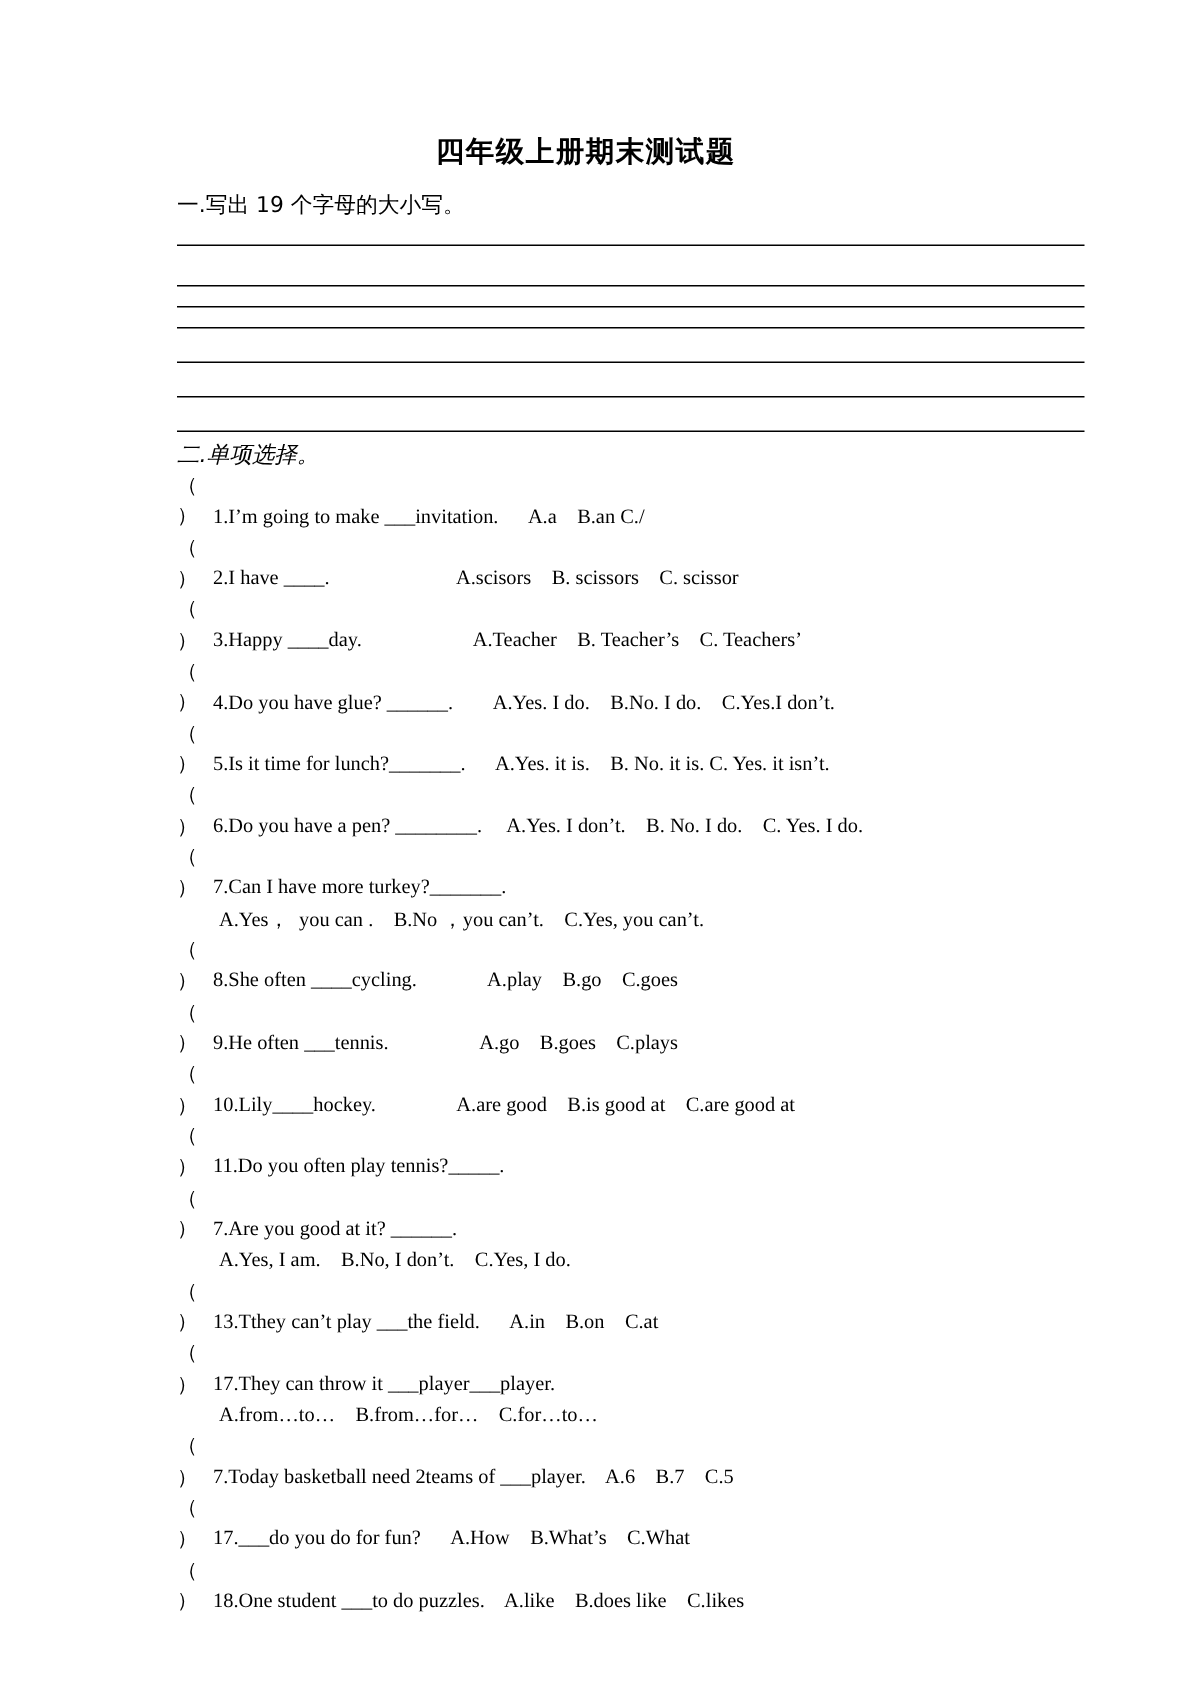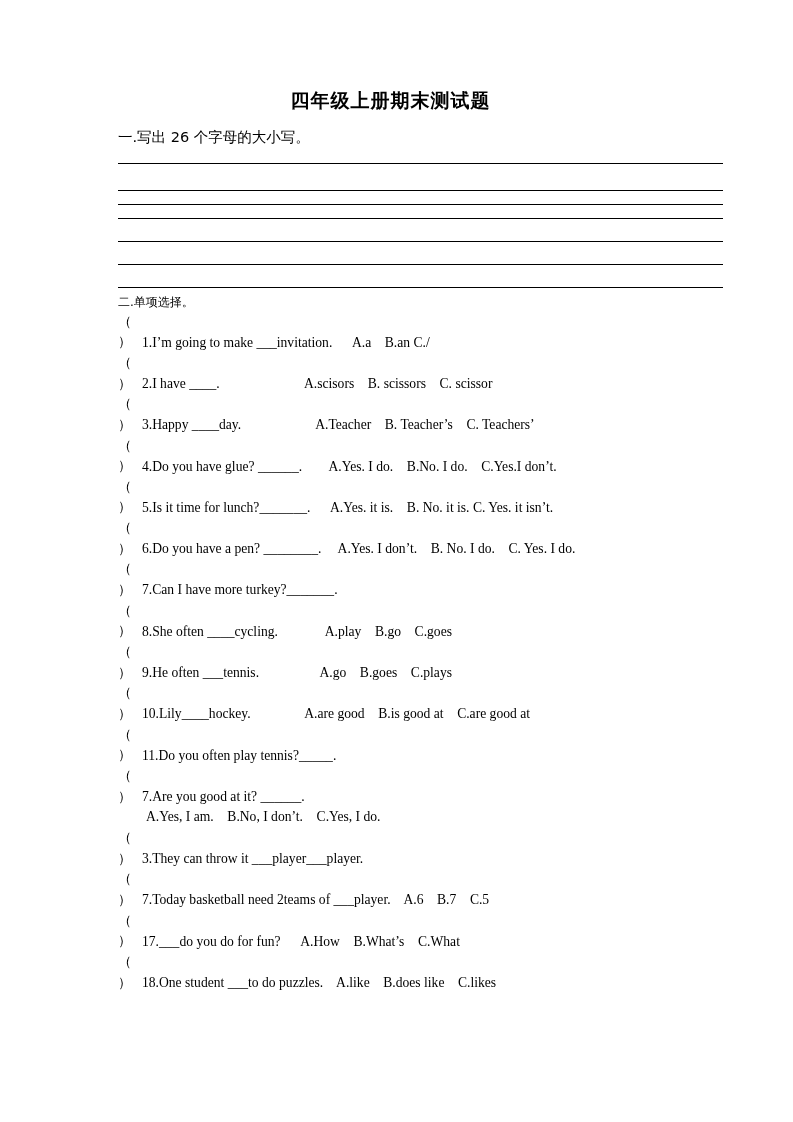--- a/index.html
+++ b/index.html
@@ -43,23 +43,24 @@
     border-bottom: 1px solid #000;
     height: 13px;
   }
   .wline.tall {
     height: 22px;
   }
   .wline.gap {
     height: 26px;
   }
   .section-heading2 {
-    font-size: 12px;
+    font-size: 15px;
     font-family: "DejaVu Sans", sans-serif;
     margin: 4px 0 1px 0;
+    font-style: italic;
   }
   ol.questions {
     list-style: none;
     margin: 0;
     padding: 0;
     font-size: 13.6px;
     line-height: 1.52;
   }
   ol.questions li {
     margin: 0;
@@ -76,46 +77,47 @@
     white-space: pre-wrap;
   }
 </style>
 </head>
 <body>
 
 <div class="page">
 
   <h1 class="doc-title">四年级上册期末测试题</h1>
 
-  <div class="section-heading">一.写出 26 个字母的大小写。</div>
+  <div class="section-heading">一.写出 19 个字母的大小写。</div>
 
   <div class="writing-lines">
     <div class="wline"></div>
     <div class="wline gap"></div>
     <div class="wline"></div>
     <div class="wline"></div>
     <div class="wline tall"></div>
     <div class="wline tall"></div>
     <div class="wline tall"></div>
   </div>
 
   <div class="section-heading2">二.单项选择。</div>
 
   <ol class="questions" id="question-list">
       <li><span class="q-paren">（   ）</span><span>1.I’m going to make ___invitation.      A.a    B.an C./</span></li>
       <li><span class="q-paren">（   ）</span><span>2.I have ____.                         A.scisors    B. scissors    C. scissor</span></li>
       <li><span class="q-paren">（   ）</span><span>3.Happy ____day.                      A.Teacher    B. Teacher’s    C. Teachers’</span></li>
       <li><span class="q-paren">（   ）</span><span>4.Do you have glue? ______.        A.Yes. I do.    B.No. I do.    C.Yes.I don’t.</span></li>
       <li><span class="q-paren">（   ）</span><span>5.Is it time for lunch?_______.      A.Yes. it is.    B. No. it is. C. Yes. it isn’t.</span></li>
       <li><span class="q-paren">（   ）</span><span>6.Do you have a pen? ________.     A.Yes. I don’t.    B. No. I do.    C. Yes. I do.</span></li>
-      <li><span class="q-paren">（   ）</span><span>7.Can I have more turkey?_______.</span></li>
+      <li><span class="q-paren">（   ）</span><span>7.Can I have more turkey?_______.</span><span class="cont">A.Yes，  you can .    B.No ，you can’t.    C.Yes, you can’t.</span></li>
       <li><span class="q-paren">（   ）</span><span>8.She often ____cycling.              A.play    B.go    C.goes</span></li>
       <li><span class="q-paren">（   ）</span><span>9.He often ___tennis.                  A.go    B.goes    C.plays</span></li>
       <li><span class="q-paren">（   ）</span><span>10.Lily____hockey.                A.are good    B.is good at    C.are good at</span></li>
       <li><span class="q-paren">（   ）</span><span>11.Do you often play tennis?_____.</span></li>
       <li><span class="q-paren">（   ）</span><span>7.Are you good at it? ______.</span><span class="cont">A.Yes, I am.    B.No, I don’t.    C.Yes, I do.</span></li>
-      <li><span class="q-paren">（   ）</span><span>3.They can throw it ___player___player.</span></li>
+      <li><span class="q-paren">（   ）</span><span>13.Tthey can’t play ___the field.      A.in    B.on    C.at</span></li>
+      <li><span class="q-paren">（   ）</span><span>17.They can throw it ___player___player.</span><span class="cont">A.from…to…    B.from…for…    C.for…to…</span></li>
       <li><span class="q-paren">（   ）</span><span>7.Today basketball need 2teams of ___player.    A.6    B.7    C.5</span></li>
       <li><span class="q-paren">（   ）</span><span>17.___do you do for fun?      A.How    B.What’s    C.What</span></li>
       <li><span class="q-paren">（   ）</span><span>18.One student ___to do puzzles.    A.like    B.does like    C.likes</span></li>
     </ol>
 
 </div>
 
 </body></html>

